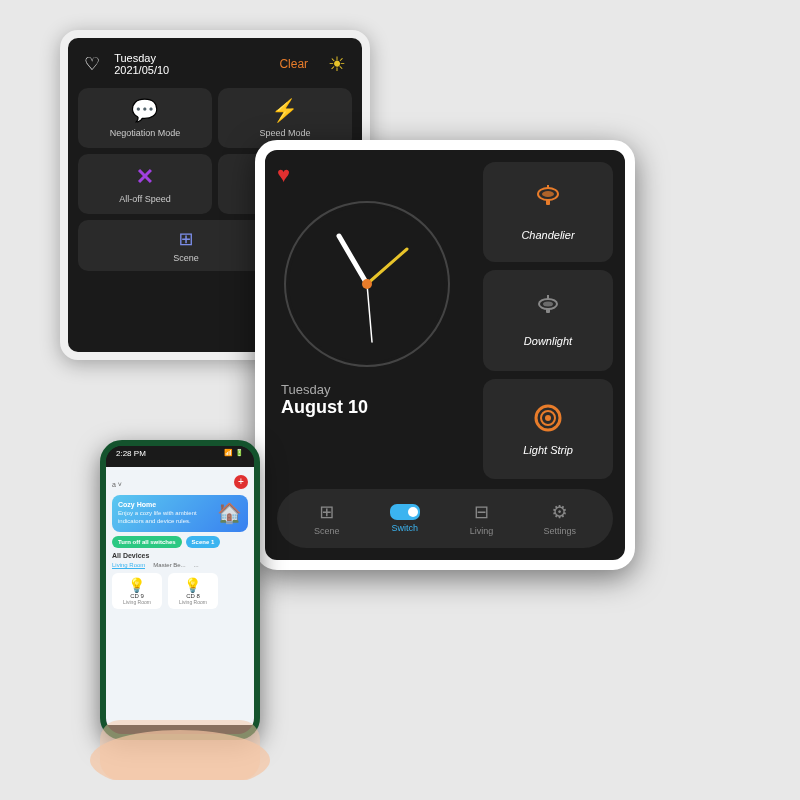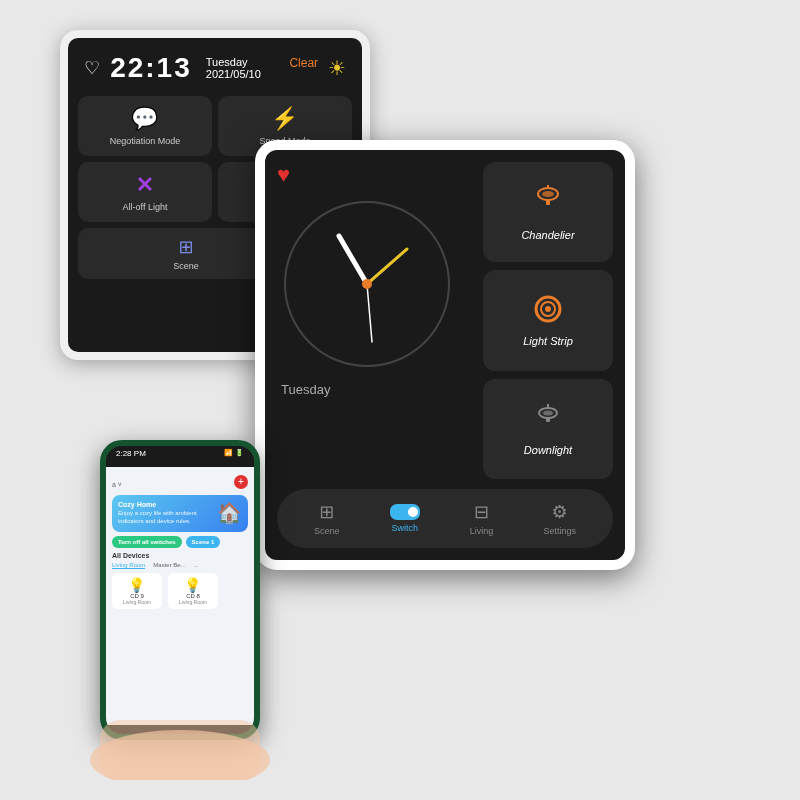--- a/index.html
+++ b/index.html
@@ -54,22 +54,22 @@
     .back-panel .day-text {
       color: #fff;
       font-size: 11px;
     }
     .back-panel .date-text {
       color: #fff;
       font-size: 11px;
     }
     .back-panel .weather-section {
       display: flex;
-      align-items: flex-start;
-      gap: 10px;
+      align-items: center;
+      gap: 20px;
       margin-left: auto;
     }
     .back-panel .weather-label {
       color: #e87c2a;
       font-size: 12px;
     }
     .back-panel .sun-icon {
       color: #e8c42a;
       font-size: 20px;
     }
@@ -434,21 +434,20 @@
       position: absolute;
       right: 2px;
     }
   </style>
 </head>
 <body>
 
 <div class="back-panel">
   <div class="top-bar">
     <span class="heart-icon">♡</span>
-    <span class="time-display">22:13</span>
     <div class="date-col">
       <span class="day-text">Tuesday</span>
       <span class="date-text">2021/05/10</span>
     </div>
     <div class="weather-section">
       <span class="weather-label">Clear</span>
       <span class="sun-icon">☀</span>
     </div>
   </div>
 
@@ -456,21 +455,21 @@
     <div class="mode-btn">
       <span class="mode-icon" style="color:#7b8de8">💬</span>
       <span class="mode-label">Negotiation Mode</span>
     </div>
     <div class="mode-btn">
       <span class="mode-icon" style="color:#e8c42a">⚡</span>
       <span class="mode-label">Speed Mode</span>
     </div>
     <div class="mode-btn">
       <span class="mode-icon" style="color:#a040e0;font-weight:bold">✕</span>
-      <span class="mode-label">All-off Light</span>
+      <span class="mode-label">All-off Speed</span>
     </div>
     <div class="mode-btn">
       <span class="mode-icon" style="color:#e87c2a">⚙</span>
       <span class="mode-label">Custom</span>
     </div>
   </div>
 
   <div class="bottom-bar">
     <div class="scene-btn">
       <span style="color:#7b8de8;font-size:18px">⊞</span>
@@ -501,59 +500,60 @@
 
             <line x1="90" y1="90" x2="130" y2="55" stroke="#e8c42a" stroke-width="3" stroke-linecap="round"></line>
 
             <line x1="90" y1="90" x2="95" y2="148" stroke="white" stroke-width="1.5" stroke-linecap="round"></line>
 
             <circle cx="90" cy="90" r="5" fill="#e87c2a"></circle>
           </svg>
         </div>
         <div class="date-section">
           <div class="date-day">Tuesday</div>
+          <div class="date-full">August 10</div>
         </div>
       </div>
 
       <div class="right-section">
 
         <div class="device-btn active-orange">
           <span style="font-size:26px;">
             <svg width="32" height="32" viewBox="0 0 32 32">
               <ellipse cx="16" cy="10" rx="10" ry="6" fill="none" stroke="#e87c2a" stroke-width="2"></ellipse>
               <ellipse cx="16" cy="10" rx="6" ry="3" fill="#e87c2a" opacity="0.7"></ellipse>
               <rect x="14" y="15" width="4" height="6" fill="#e87c2a" rx="1"></rect>
               <line x1="16" y1="4" x2="16" y2="1" stroke="#e87c2a" stroke-width="2"></line>
             </svg>
           </span>
           <span class="device-name">Chandelier</span>
         </div>
 
-        <div class="device-btn active-orange2">
-          <span>
-            <svg width="32" height="32" viewBox="0 0 32 32">
-              <circle cx="16" cy="16" r="12" fill="none" stroke="#e87c2a" stroke-width="3"></circle>
-              <circle cx="16" cy="16" r="7" fill="none" stroke="#e87c2a" stroke-width="2"></circle>
-              <circle cx="16" cy="16" r="3" fill="#e87c2a"></circle>
-            </svg>
-          </span>
-          <span class="device-name">Light Strip</span>
-        </div>
-
         <div class="device-btn active-gray">
           <span>
             <svg width="32" height="32" viewBox="0 0 32 32">
               <ellipse cx="16" cy="11" rx="9" ry="5" fill="none" stroke="#888" stroke-width="2"></ellipse>
               <ellipse cx="16" cy="11" rx="5" ry="2.5" fill="#888" opacity="0.7"></ellipse>
               <rect x="14" y="15" width="4" height="5" fill="#888" rx="1"></rect>
               <line x1="16" y1="6" x2="16" y2="2" stroke="#888" stroke-width="2"></line>
             </svg>
           </span>
           <span class="device-name">Downlight</span>
         </div>
+
+        <div class="device-btn active-orange2">
+          <span>
+            <svg width="32" height="32" viewBox="0 0 32 32">
+              <circle cx="16" cy="16" r="12" fill="none" stroke="#e87c2a" stroke-width="3"></circle>
+              <circle cx="16" cy="16" r="7" fill="none" stroke="#e87c2a" stroke-width="2"></circle>
+              <circle cx="16" cy="16" r="3" fill="#e87c2a"></circle>
+            </svg>
+          </span>
+          <span class="device-name">Light Strip</span>
+        </div>
       </div>
     </div>
 
     <div class="bottom-nav">
       <div class="nav-item">
         <span class="nav-icon">⊞</span>
         <span class="nav-label">Scene</span>
       </div>
       <div class="nav-item active">
         <span class="nav-icon ls-toggle" style="font-size:0;width:30px;height:16px;"></span>

